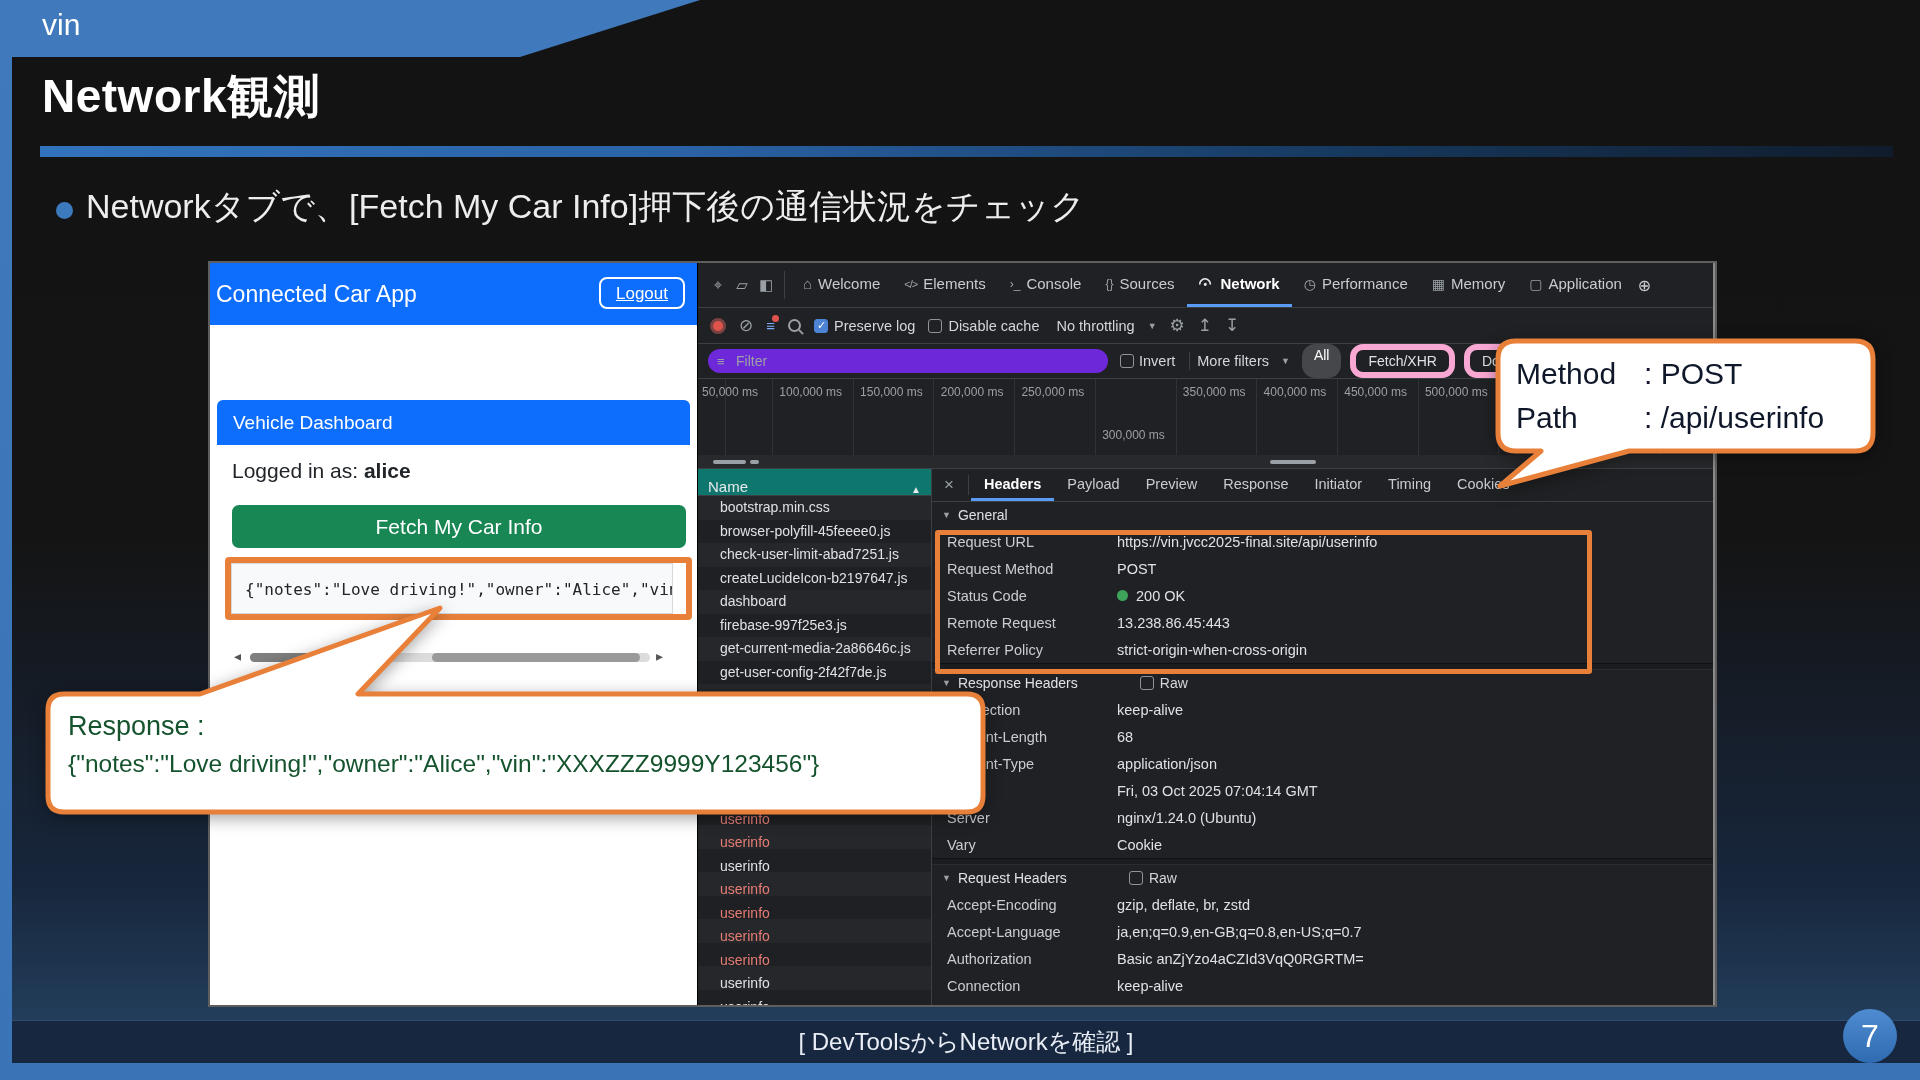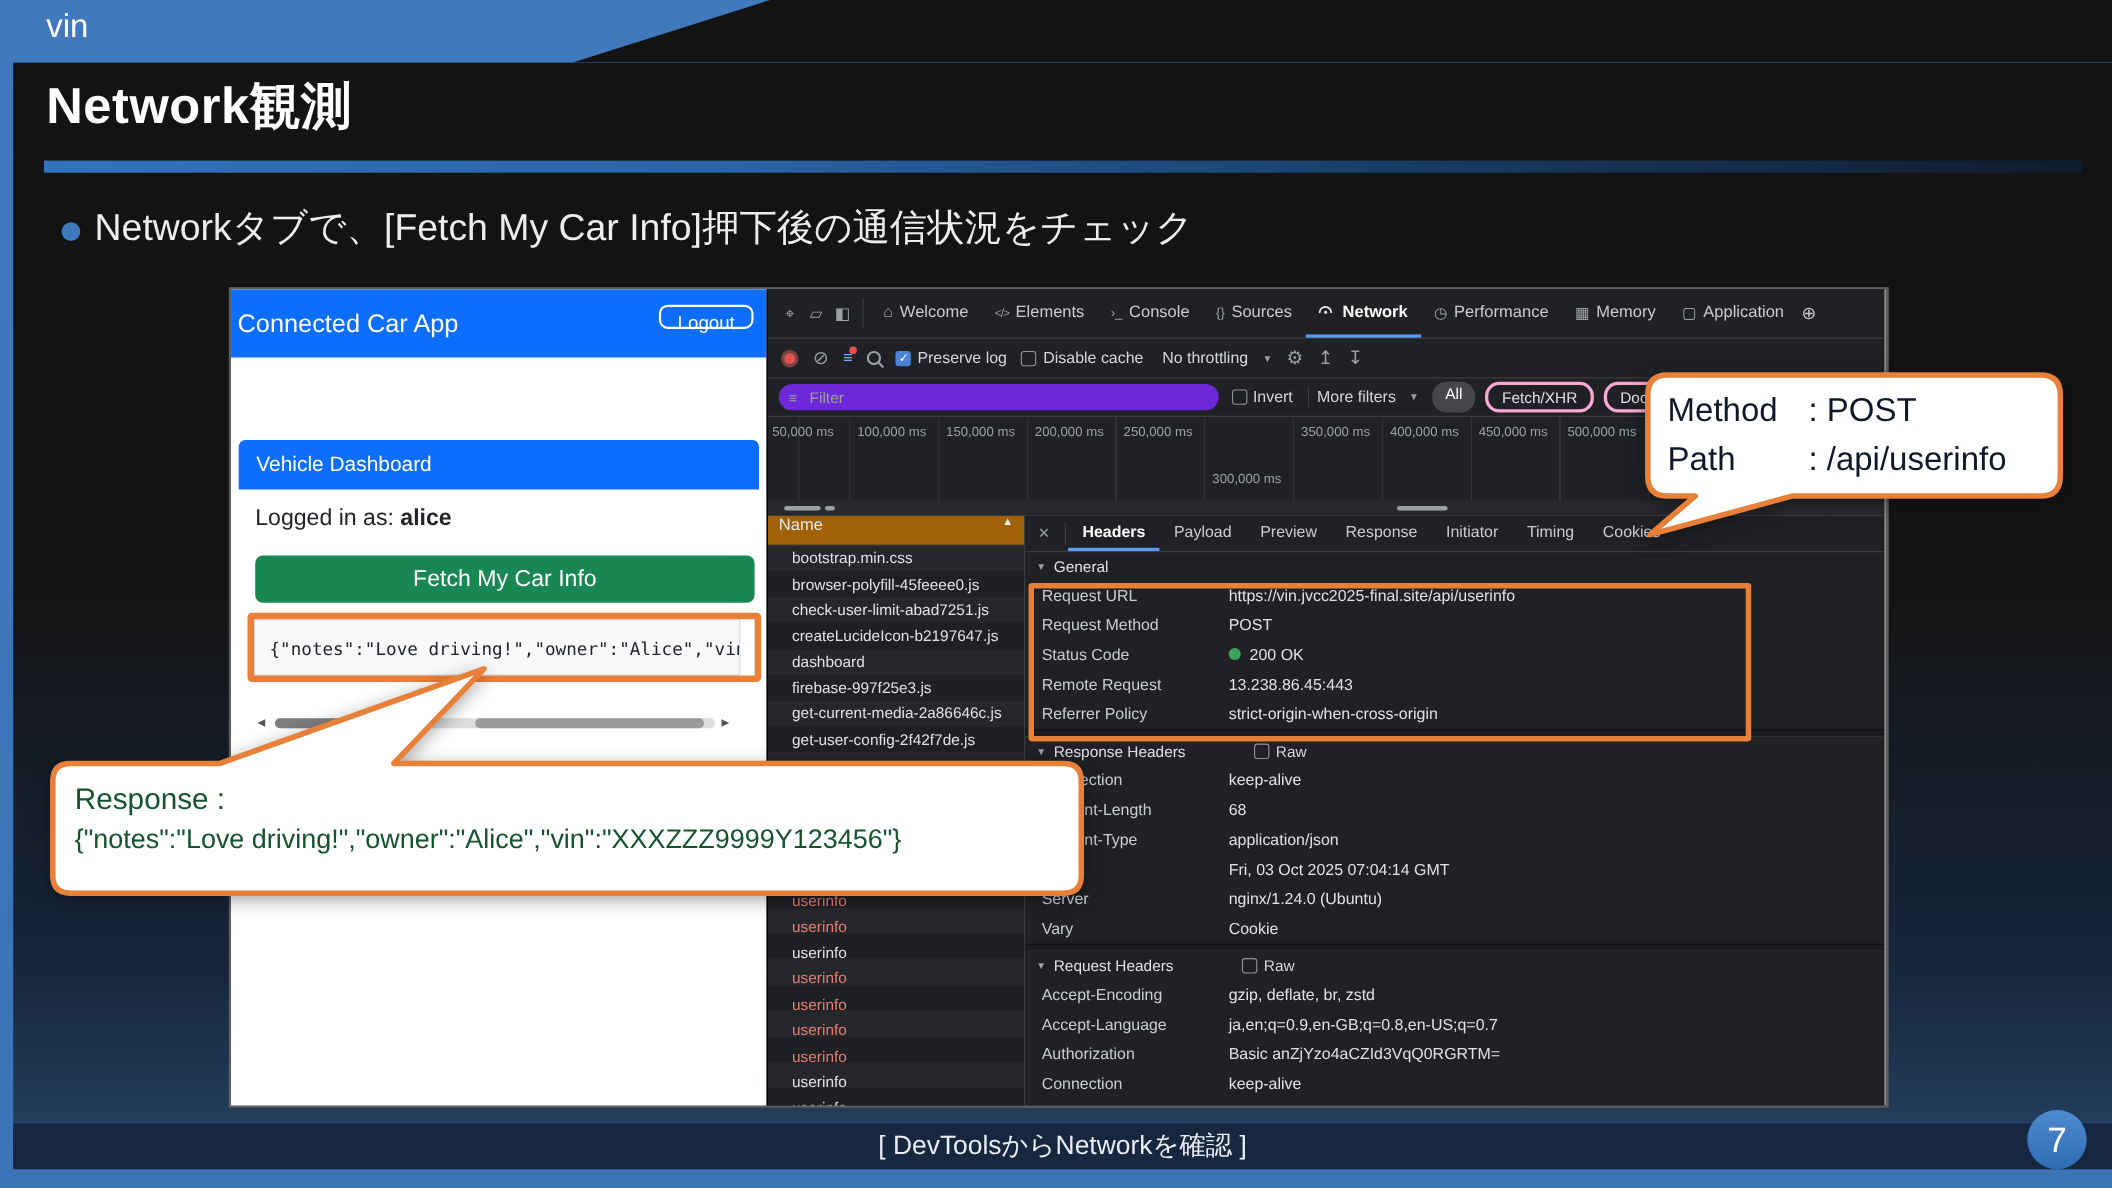--- a/index.html
+++ b/index.html
@@ -19,22 +19,22 @@
   .bullet-dot{position:absolute;left:56px;top:202px;width:17px;height:17px;border-radius:50%;background:#3d79bd;}
   .bullet-text{position:absolute;left:86px;top:184px;font-size:34px;color:#ededed;}
 
   
   .shot{position:absolute;left:210px;top:263px;width:1505px;height:742px;outline:2px solid #5e5e5e;}
 
   
   .app{position:absolute;left:0;top:0;width:487px;height:742px;background:#fff;overflow:hidden;}
   .app-navbar{position:absolute;left:0;top:0;right:0;height:62px;background:#0d6efd;}
   .app-navbar .brand{position:absolute;left:6px;top:0;line-height:62px;color:#fff;font-size:23px;white-space:nowrap;}
-  .logout-btn{position:absolute;right:12px;top:14px;height:22px;padding:0 15px;border:2px solid #fff;border-radius:8px;
-      color:#fff;font-size:17px;line-height:30px;background:transparent;}
+  .logout-btn{position:absolute;right:12px;top:14px;height:32px;padding:0 15px;border:2px solid #fff;border-radius:8px;
+      color:#fff;font-size:17px;line-height:30px;background:transparent;text-decoration:underline;}
   .card-header{position:absolute;left:7px;right:7px;top:137px;height:45px;background:#0d6efd;color:#fff;
       font-size:19px;line-height:45px;padding-left:16px;border-radius:6px 6px 0 0;box-sizing:border-box;}
   .login-line{position:absolute;left:22px;top:196px;font-size:21px;color:#212529;}
   .fetch-btn{position:absolute;left:22px;top:242px;width:454px;height:43px;background:#198754;border:none;border-radius:7px;
       color:#fff;font-size:21px;}
   .json-hl{position:absolute;left:15px;top:294px;width:455px;height:51px;border:6px solid #e8803a;border-radius:4px;}
   .json-box{position:absolute;left:21px;top:300px;width:442px;height:51px;background:#f8f9fa;border:1px solid #d7dadd;
       font-family:"DejaVu Sans Mono",monospace;font-size:16px;color:#212529;line-height:51px;padding-left:13px;
       white-space:nowrap;overflow:hidden;box-sizing:border-box;}
   .h-scroll-track{position:absolute;left:40px;top:390px;width:400px;height:9px;background:#dcdcdc;border-radius:5px;}
@@ -80,32 +80,32 @@
   .tb-label{color:#d3d6da;font-size:14.5px;margin-left:-7px;}
   .caret{font-size:9px;color:#9aa0a6;}
 
   .dt-filterrow{height:34px;display:flex;align-items:center;gap:12px;padding-left:10px;border-bottom:1px solid #3c4043;}
   .filter-input{width:400px;height:24px;background:#6d28d9;border:none;border-radius:12px;color:#c9cdd3;
       font-size:14px;padding:0 10px 0 28px;box-sizing:border-box;font-family:Liberation Sans, sans-serif;}
   .filter-input::placeholder{color:#9aa0a6;}
   .filter-ico{position:absolute;margin-left:9px;color:#9aa0a6;font-size:13px;pointer-events:none;}
   .chip{padding:3px 12px;border-radius:13px;font-size:14px;color:#dfe1e5;white-space:nowrap;}
   .chip.active{background:#45474b;color:#fff;}
-  .chip.outlined{border:3px solid #f9a8d4;}
+  .chip.outlined{border:6px solid #f9a8d4;}
 
   .dt-timeline{position:relative;height:89px;border-bottom:1px solid #3c4043;
       background-image:repeating-linear-gradient(90deg,#2f3236 0 1px,transparent 1px 80.7px);
       background-position:74px 0;overflow:hidden;}
   .tick{position:absolute;top:6px;width:80px;text-align:center;font-size:12px;color:#9aa0a6;white-space:nowrap;}
   .tl-strip{position:absolute;left:0;right:0;bottom:0;height:13px;background:#28292c;}
   .tl-bar{position:absolute;bottom:4px;height:4px;background:#9aa0a6;border-radius:2px;}
 
   .dt-main{display:flex;height:540px;}
   .names{width:233px;border-right:1px solid #3c4043;position:relative;flex:none;overflow:hidden;}
-  .names-header{height:27px;display:flex;justify-content:space-between;align-items:flex-start;background:#a16207;
+  .names-header{height:27px;display:flex;justify-content:space-between;align-items:flex-end;background:#0f766e;
       border-bottom:1px solid #3c4043;padding:0 10px;box-sizing:border-box;}
   .names-header .hname{font-size:15px;color:#e8eaed;}
   .sort-arrow{font-size:10px;color:#e8eaed;}
   .name-scroll{position:absolute;left:0;right:0;top:27px;bottom:0;overflow:hidden;
       background:repeating-linear-gradient(180deg,#26272b 0 23.5px,#1f2023 23.5px 47px);}
   .req-row{height:23.5px;line-height:23.5px;padding-left:22px;font-size:14px;color:#dfe1e5;
       white-space:nowrap;overflow:hidden;}
   .req-row.error{color:#e57d74;}
   .uspacer{height:123.5px;}
 

